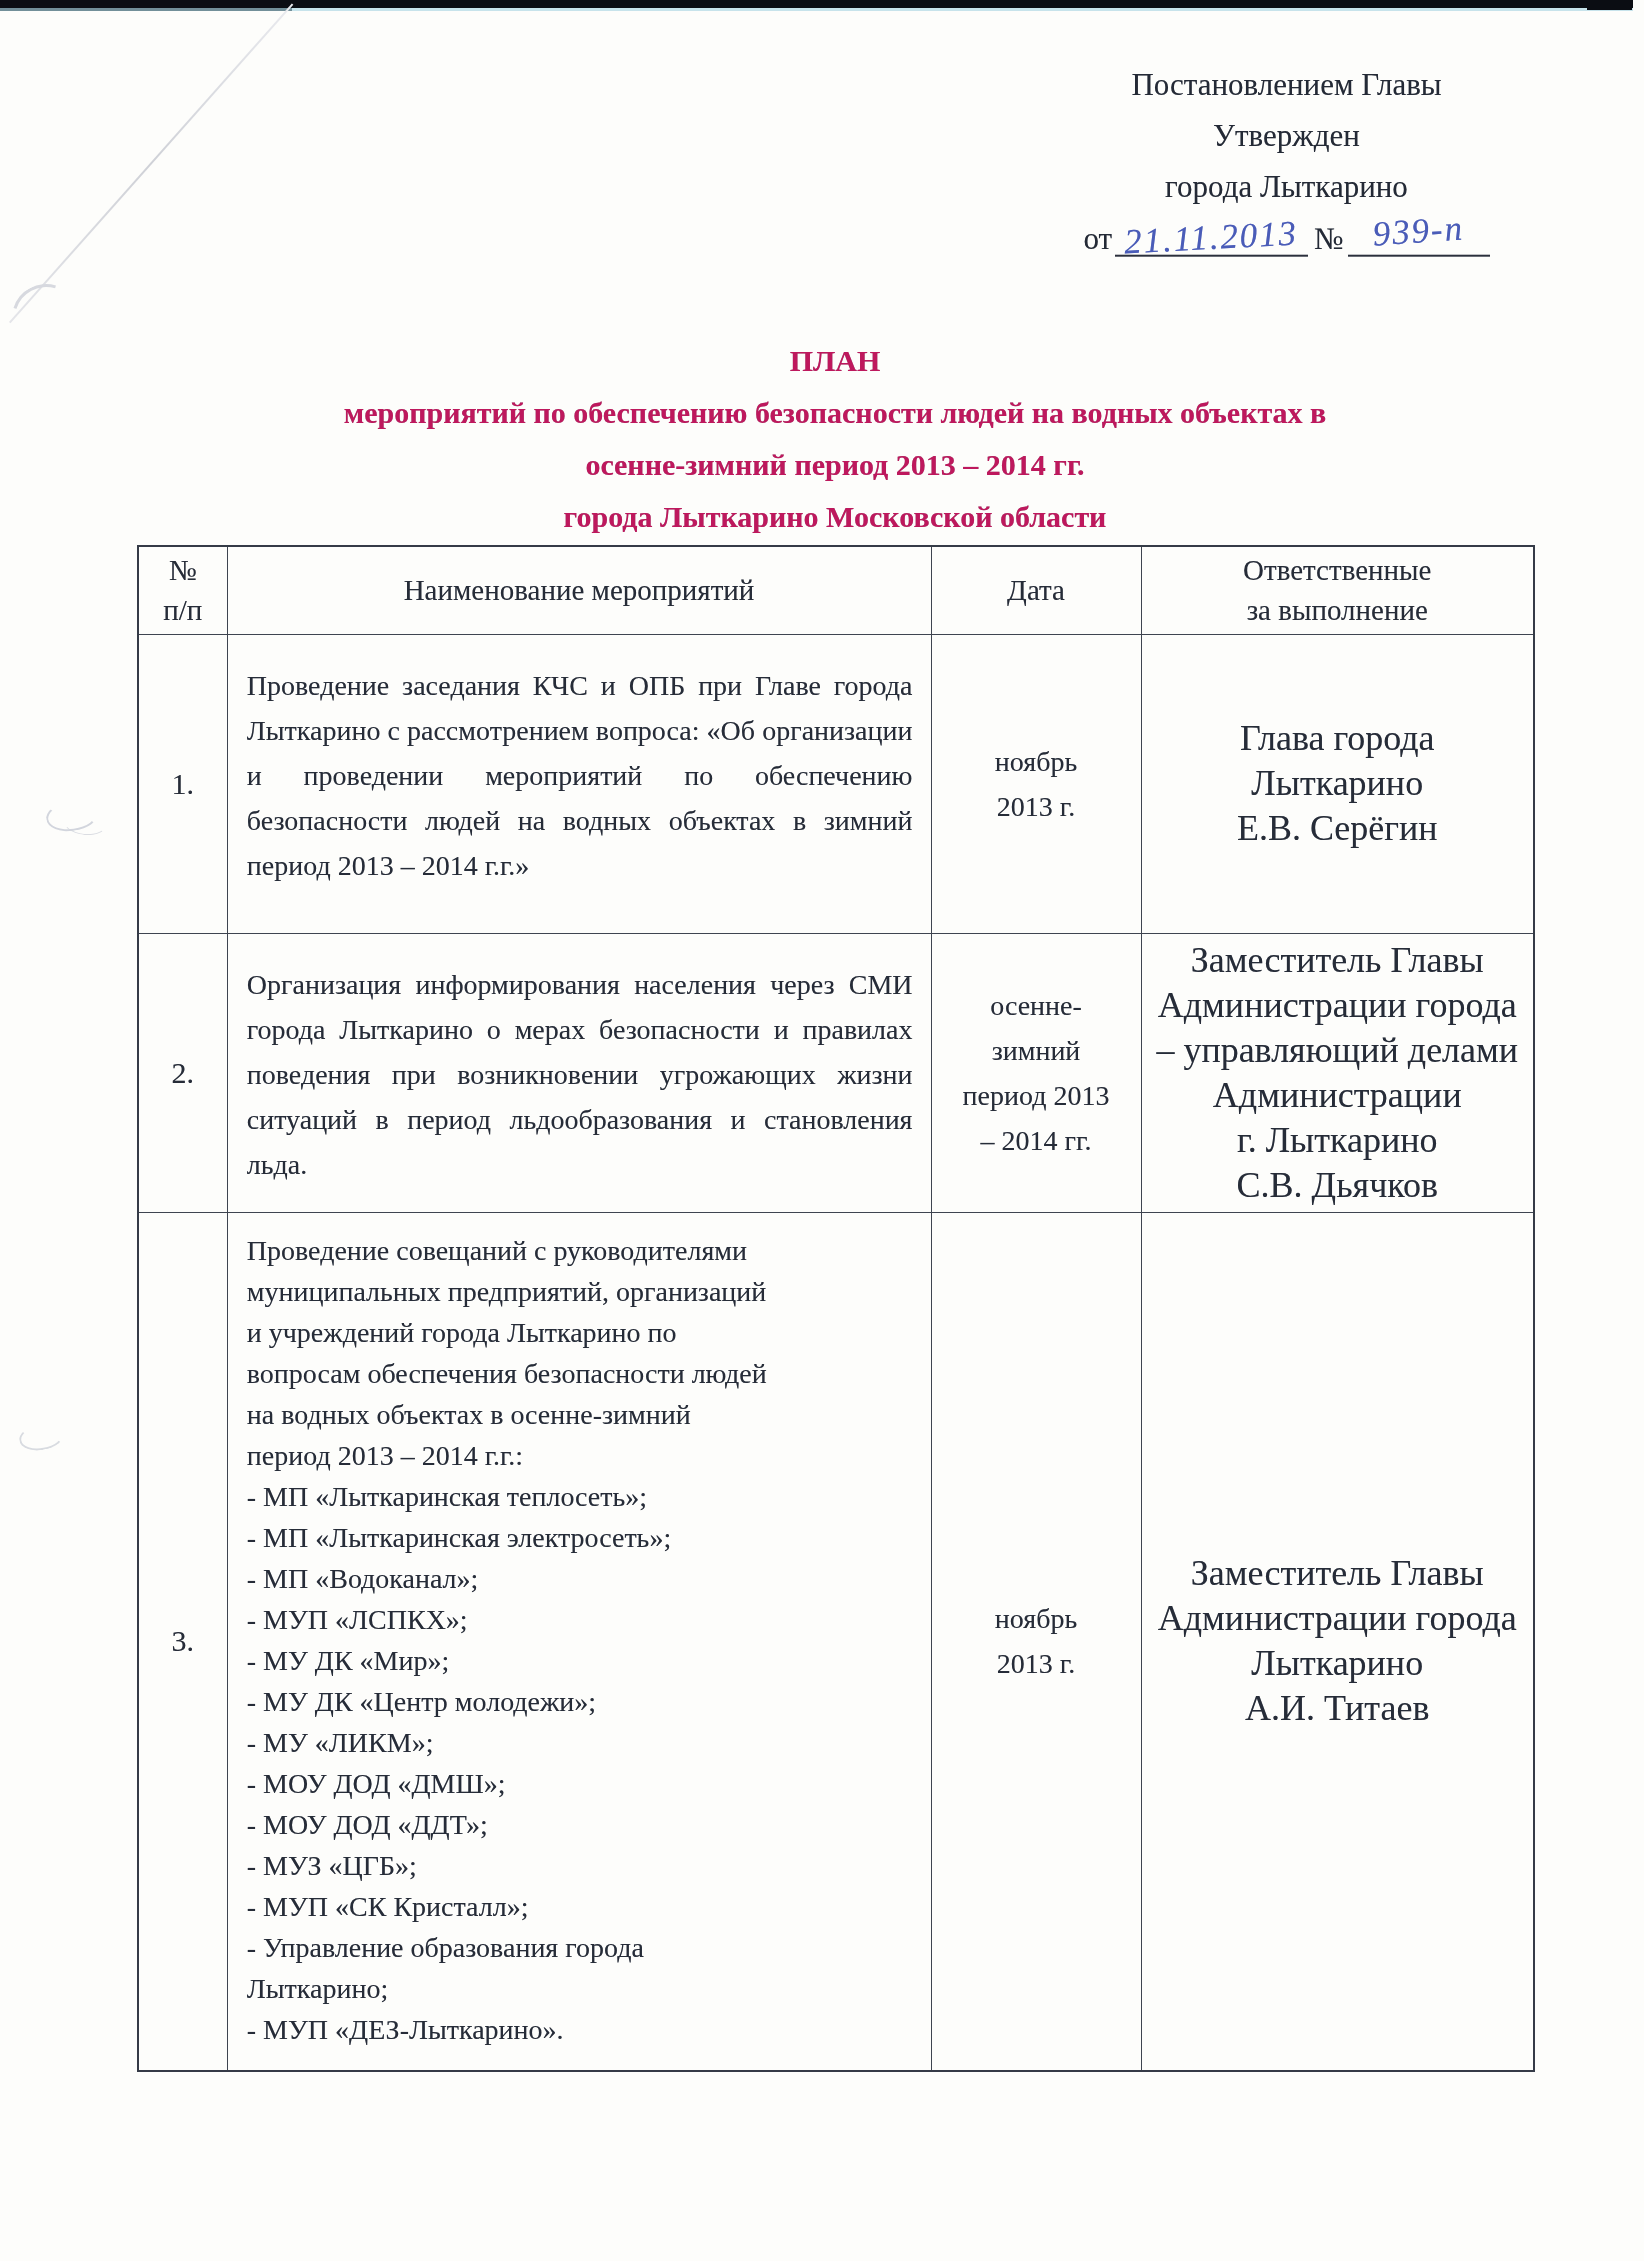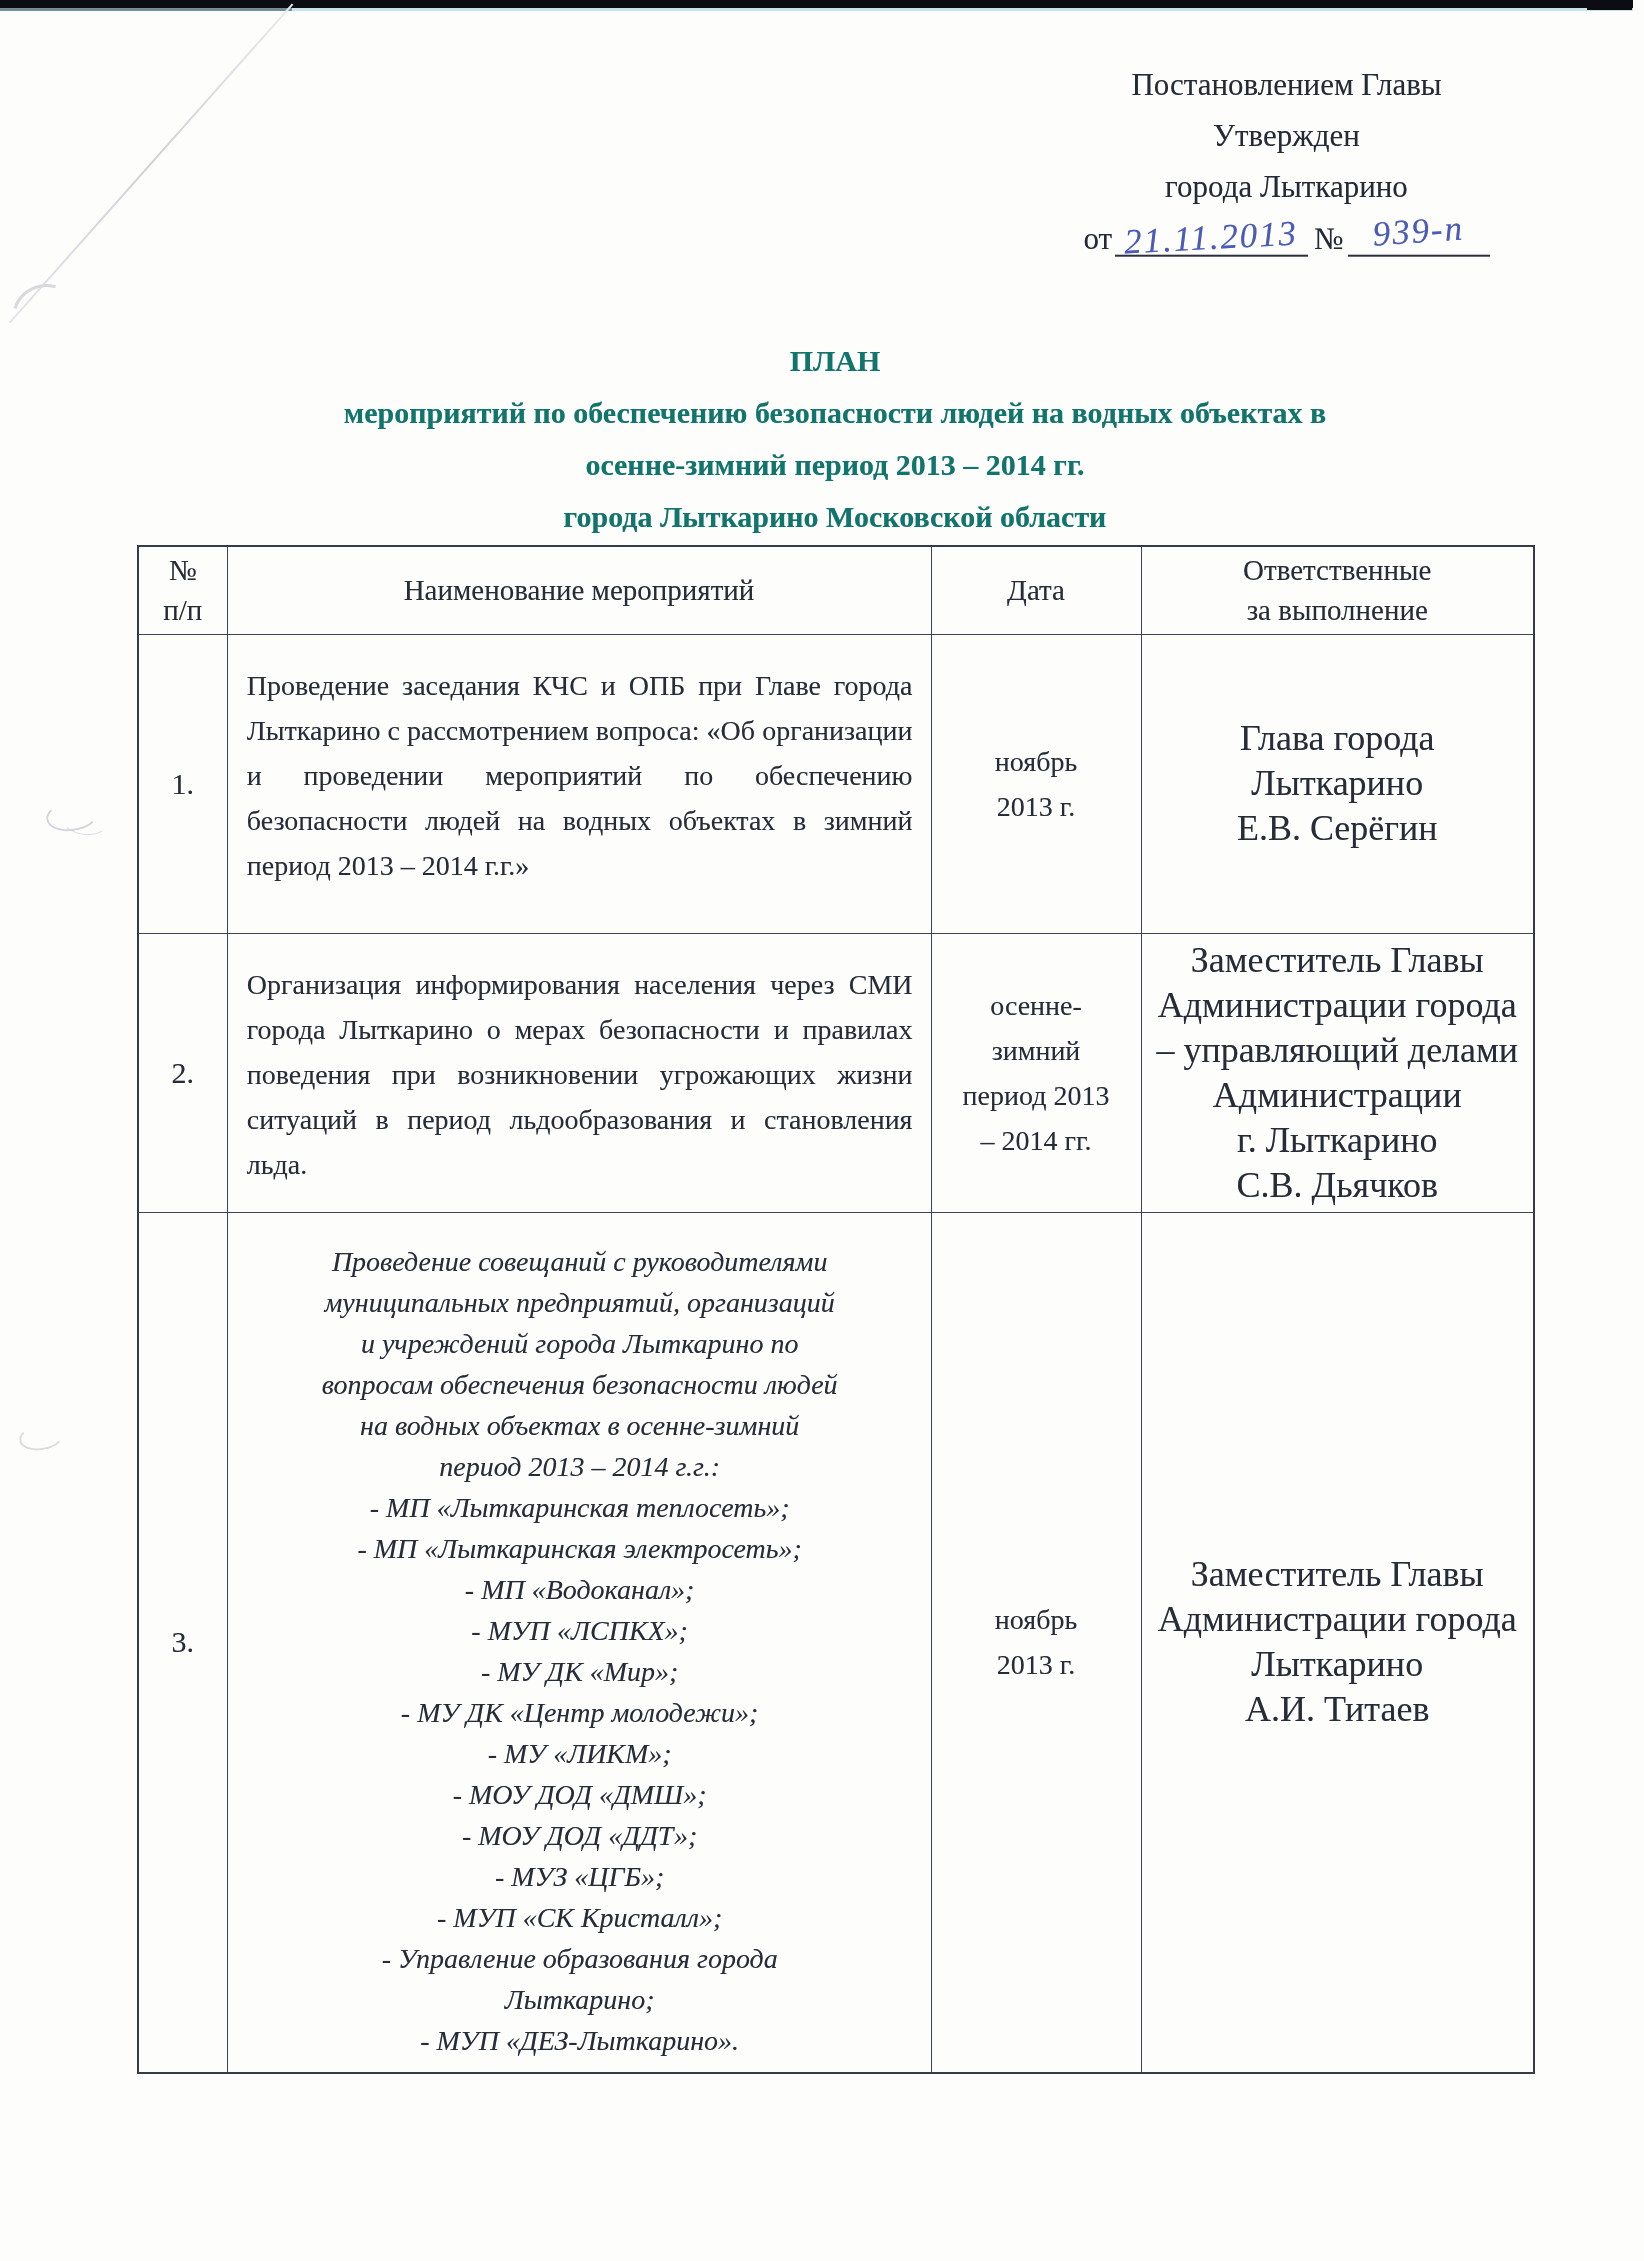--- a/index.html
+++ b/index.html
@@ -40,21 +40,21 @@
   .blank-date{width:193px;transform:translateY(-1.3px);}
   .blank-num{width:142px;transform:translateY(-1.3px);}
   .blank-date .hw{display:inline-block;transform:rotate(-3deg) translateY(1.3px);white-space:nowrap;}
   .blank-num .hw{display:inline-block;transform:rotate(-4deg) translateY(-5.2px);white-space:nowrap;}
   .ot-label{margin-right:2.6px;margin-top:44px;}
   .num-label{margin-left:6.4px;margin-right:3.9px;}
   
   .doc-title{
     position:absolute;left:137px;top:335px;width:1396px;
     text-align:center;font-weight:bold;font-size:30px;line-height:52px;
-    color:#0f766e;text-shadow:0 0 0.6px rgba(32,36,46,.4);
+    color:#be185d;text-shadow:0 0 0.6px rgba(32,36,46,.4);
   }
   
   table.plan{
     position:absolute;left:137px;top:545px;
     width:1396px;border-collapse:collapse;table-layout:fixed;
     font-size:28px;color:#262c38;
     text-shadow:0 0 0.6px rgba(38,44,56,.35);
   }
   table.plan col.c-num{width:89px;}
   table.plan col.c-name{width:704px;}
@@ -64,21 +64,21 @@
   table.plan td,table.plan th{border:1.9px solid #3e4450;font-weight:normal;}
   tr.hdr{height:88px;}
   tr.r1{height:299px;}
   tr.r2{height:279px;}
   tr.r3{height:859px;}
   th.hcell{vertical-align:middle;text-align:center;font-size:29px;line-height:40px;white-space:pre-line;}
   td.cell-num{vertical-align:middle;text-align:center;font-size:30px;}
   td.cell-num.n3{vertical-align:middle;}
   td.cell-name{vertical-align:top;padding:28px 18px 11.6px 19.3px;margin-top:12px;}
   td.cell-name.justify{text-align:justify;line-height:45px;}
-  td.cell-name.list{text-align:center;line-height:41px;white-space:pre-line;padding-top:28px;font-style:italic;}
+  td.cell-name.list{text-align:left;line-height:41px;white-space:pre-line;padding-top:17px;}
   td.cell-date{vertical-align:middle;text-align:center;line-height:45px;white-space:pre-line;font-size:28px;}
   td.cell-resp{vertical-align:middle;text-align:center;line-height:45px;white-space:pre-line;font-size:36px;padding:3.9px 5.2px;}
 </style>
 </head>
 <body>
 
 <div class="page">
 
   <div class="top-bar"></div>
   <div class="top-bar-thick"></div>

